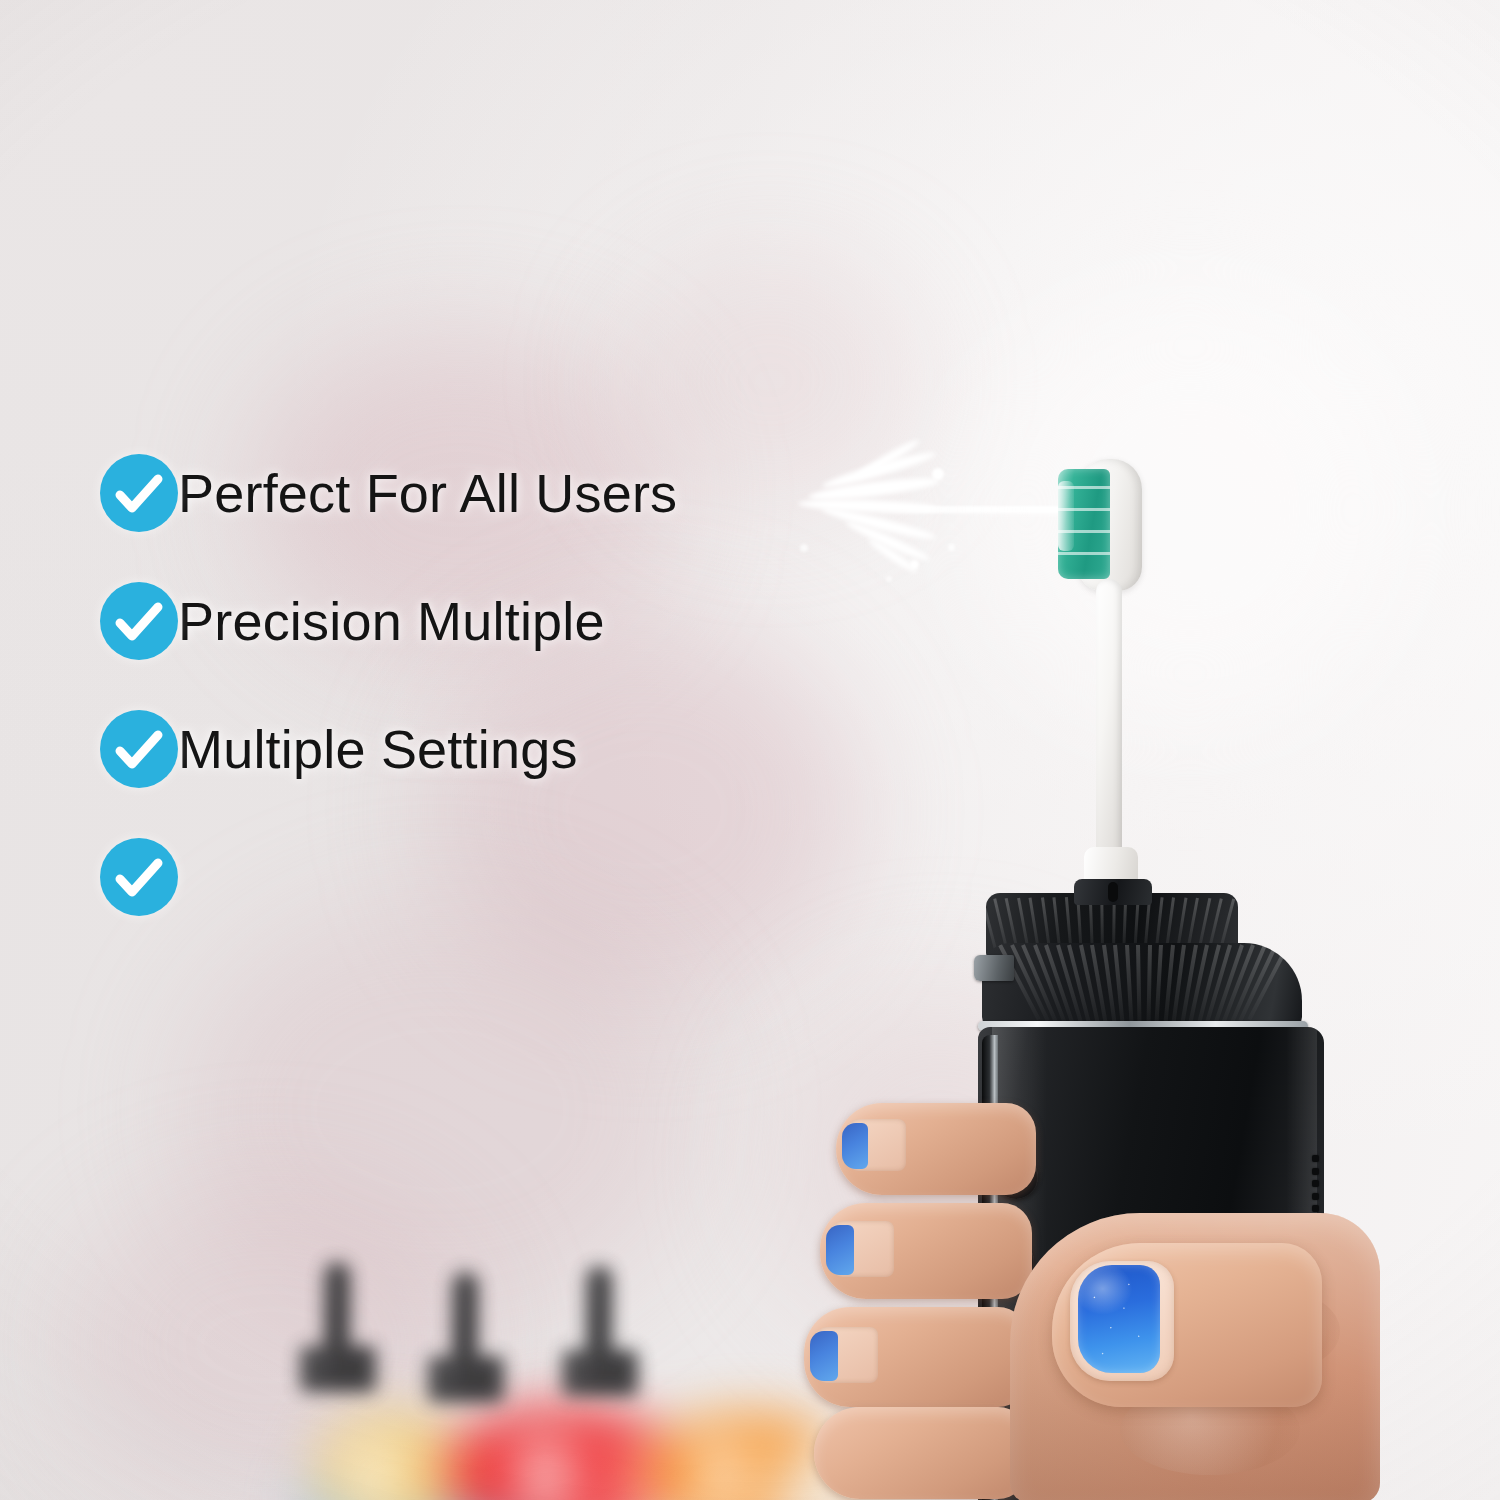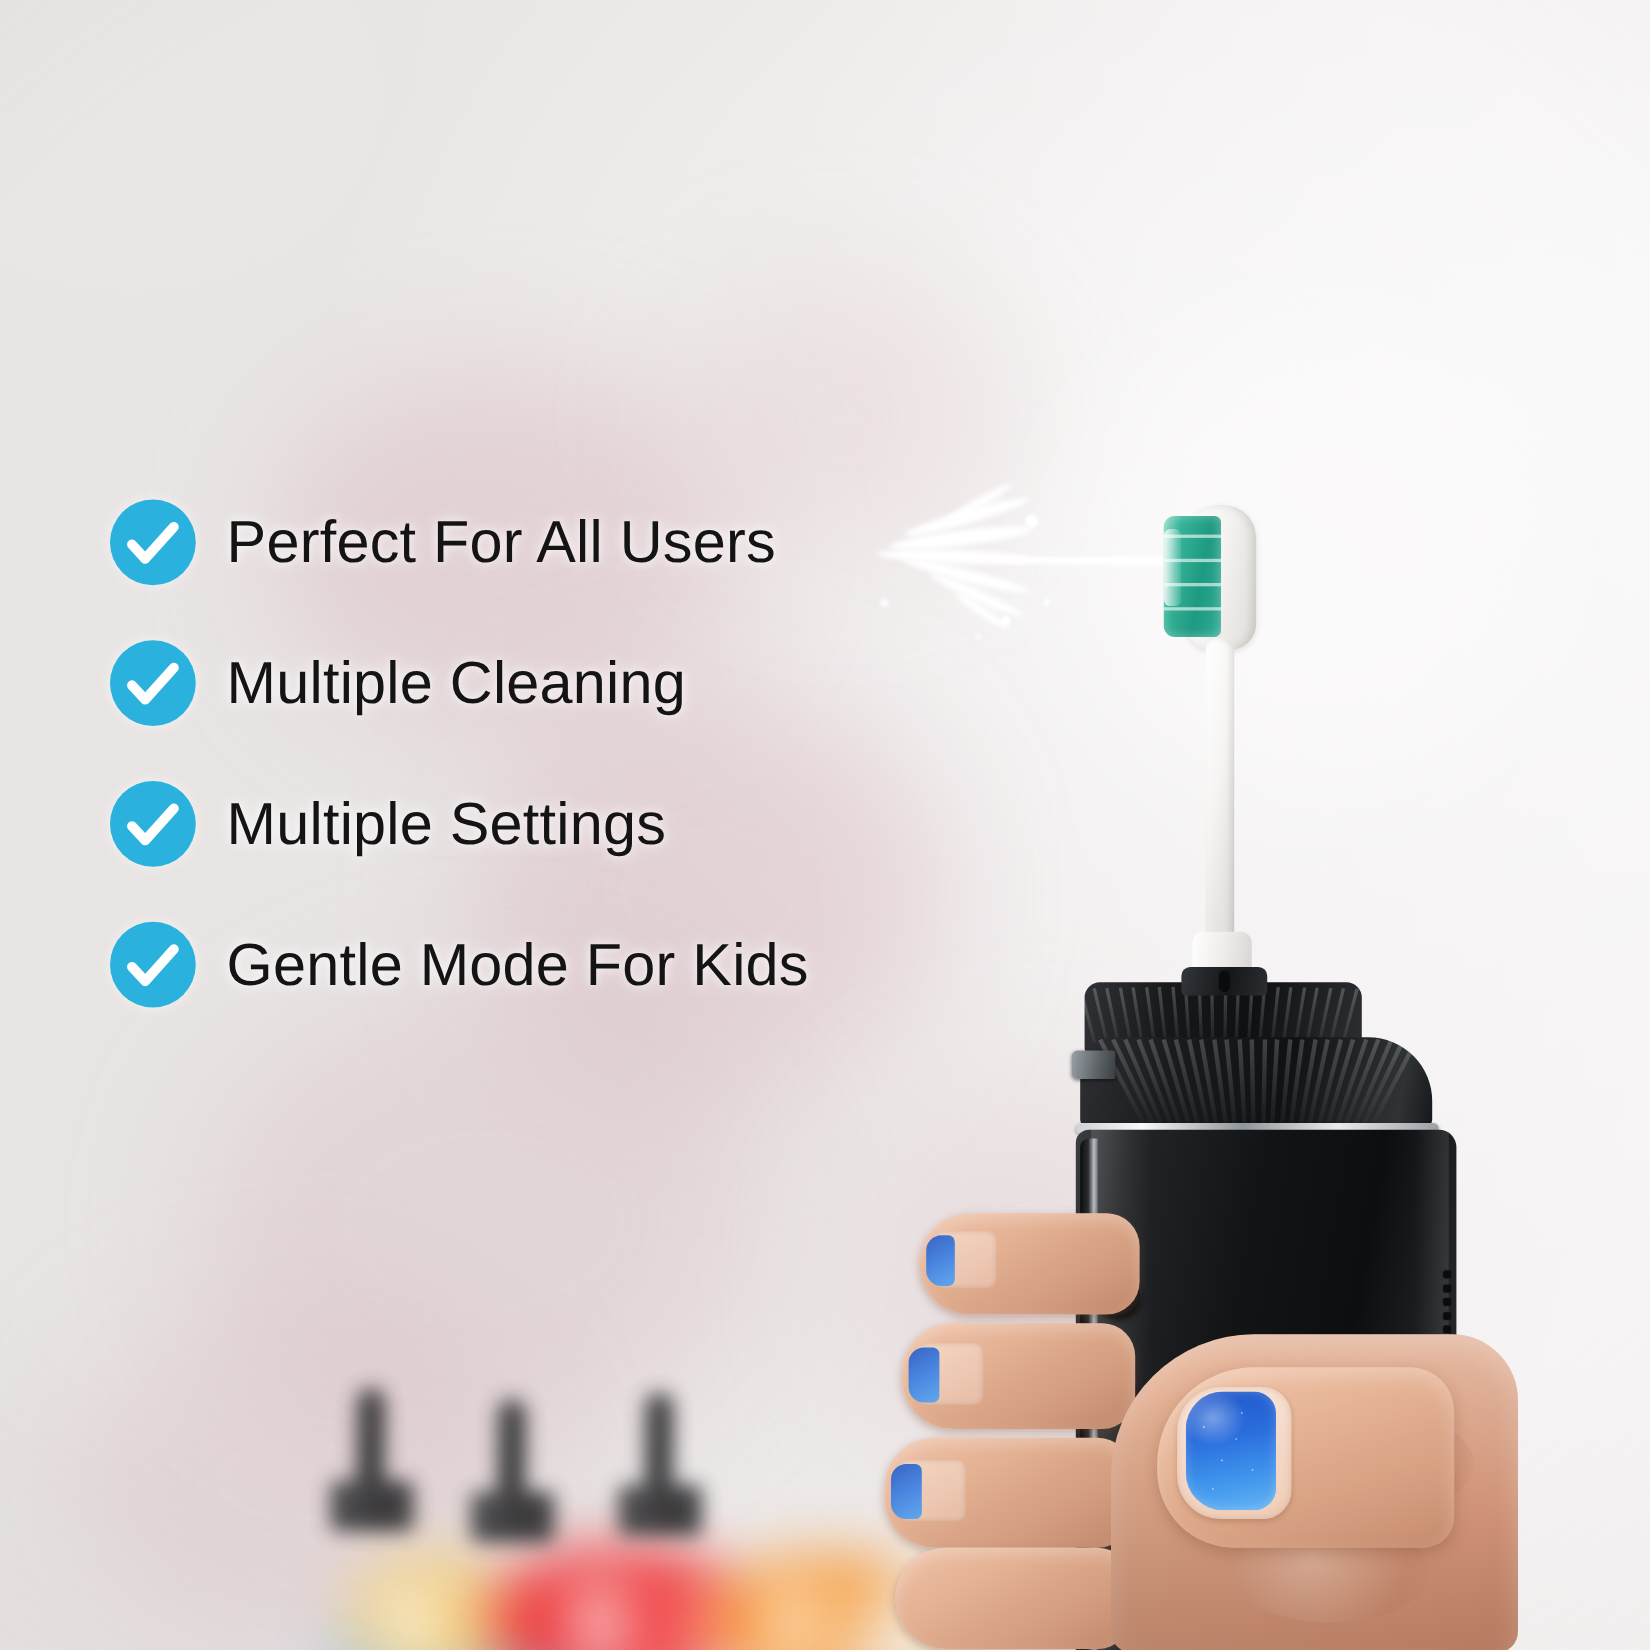--- a/index.html
+++ b/index.html
@@ -61,21 +61,20 @@
   .bullets{ position:absolute; left:100px; top:450px; }
   .bullet{ display:flex; align-items:center; height:86px; margin-bottom:42px; }
   .badge{
     position:relative; flex:0 0 auto;
     width:78px; height:78px; border-radius:50%;
     background:#2ab1de;
     box-shadow:0 0 12px rgba(255,255,255,.55);
   }
   .badge svg{ position:absolute; left:0; top:0; width:78px; height:78px; }
   .bullet-label{
-    margin-left:28px;
     font-size:54px;
     font-weight:400;
     color:#141414;
     letter-spacing:0.2px;
     white-space:nowrap;
     text-shadow:0 0 9px rgba(255,255,255,.85), 0 0 20px rgba(255,255,255,.55);
   }
 
   
   .tips{ position:absolute; left:300px; top:1258px; filter:blur(9px); opacity:.92; }
@@ -423,39 +422,38 @@
       </div>
       <div class="bullet-label">Perfect For All Users</div>
     </div>
 
     <div class="bullet">
       <div class="badge">
         <svg viewBox="0 0 78 78" aria-hidden="true">
           <path d="M20 41 L32 54 L58 25" fill="none" stroke="#ffffff" stroke-width="9" stroke-linecap="round" stroke-linejoin="round"></path>
         </svg>
       </div>
-      <div class="bullet-label">Multiple Cleaning</div>
+      <div class="bullet-label">Precision Multiple</div>
     </div>
 
     <div class="bullet">
       <div class="badge">
         <svg viewBox="0 0 78 78" aria-hidden="true">
           <path d="M20 41 L32 54 L58 25" fill="none" stroke="#ffffff" stroke-width="9" stroke-linecap="round" stroke-linejoin="round"></path>
         </svg>
       </div>
       <div class="bullet-label">Multiple Settings</div>
     </div>
 
     <div class="bullet">
       <div class="badge">
         <svg viewBox="0 0 78 78" aria-hidden="true">
           <path d="M20 41 L32 54 L58 25" fill="none" stroke="#ffffff" stroke-width="9" stroke-linecap="round" stroke-linejoin="round"></path>
         </svg>
       </div>
-      <div class="bullet-label">Gentle Mode For Kids</div>
     </div>
 
   </div>
 
   <div class="water">
     <div class="jet"></div>
     <div class="jet2"></div>
     <div class="plume">
       <div class="sp f"></div>
       <div class="sp a"></div>

